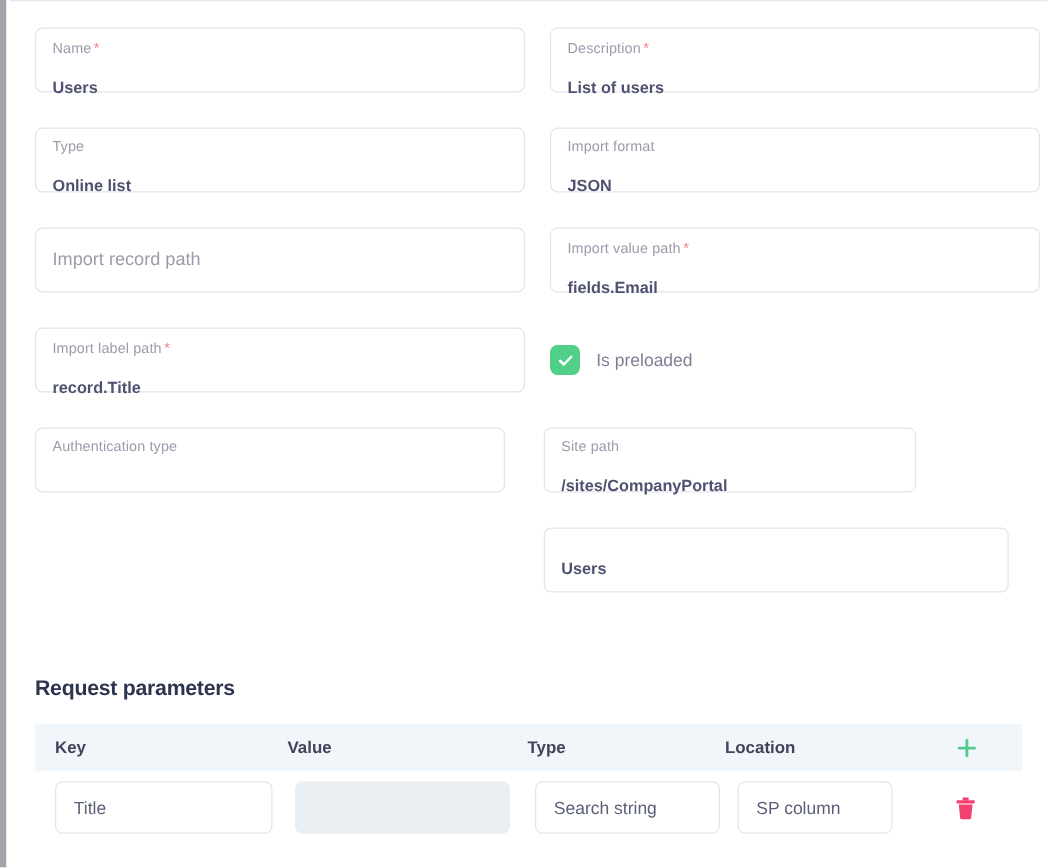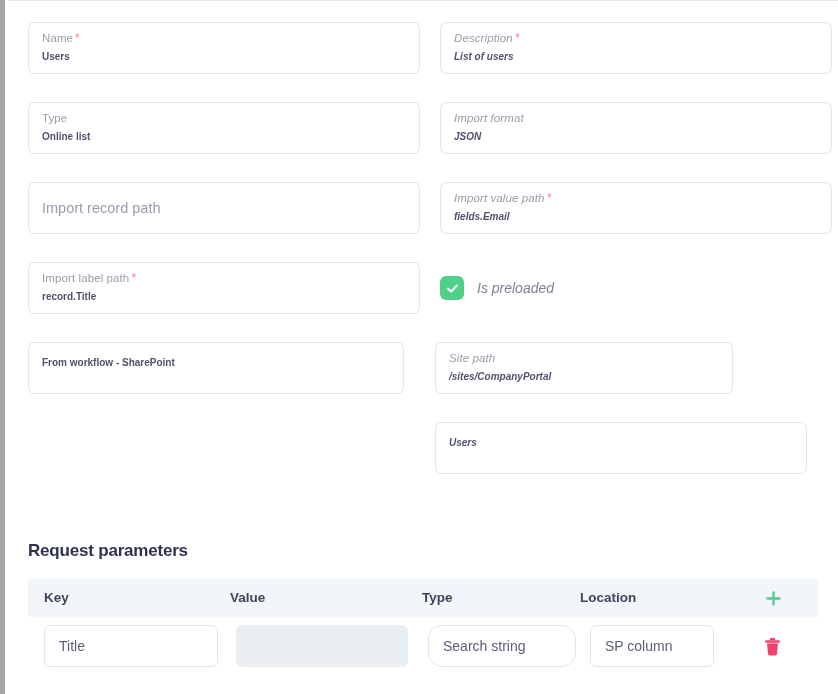--- a/index.html
+++ b/index.html
@@ -29,21 +29,21 @@
     width: 804px;
   }
   .row {
     display: flex;
     gap: 20px;
     margin-bottom: 28px;
     align-items: flex-start;
   }
   .col { display: flex; }
   .col-left  { width: 392px; }
-  .col-right { width: 392px; font-style: italic; }
+  .col-right { width: 392px; }
 
   .field {
     position: relative;
     width: 100%;
     height: 52px;
     border: 1px solid #e3e5ec;
     border-radius: 6px;
     background: #ffffff;
     padding: 8px 13px 0 13px;
   }
@@ -55,25 +55,25 @@
     line-height: 14px;
     white-space: nowrap;
   }
   .field .req {
     color: #f4868d;
     font-size: 12px;
     margin-left: 2px;
   }
   .field .val {
     display: block;
-    font-size: 10px;
+    font-size: 13px;
     font-weight: bold;
     color: #4e5270;
     line-height: 20px;
-    margin-top: 2px;
+    margin-top: 14px;
     white-space: nowrap;
   }
   
   .field.empty {
     display: flex;
     align-items: center;
     padding-top: 0;
   }
   .field.empty .ph {
     font-size: 14.5px;
@@ -158,21 +158,21 @@
     font-size: 14px;
     color: #5b6079;
   }
   .cell-input.disabled {
     background: #e9eef2;
     border-color: #e9eef2;
     color: transparent;
   }
   .r-key  { width: 174px; margin-left: 10px; }
   .r-val  { width: 172px; margin-left: 18px; }
-  .r-type { width: 148px; margin-left: 20px; border-radius: 14px; }
+  .r-type { width: 148px; margin-left: 20px; }
   .r-loc  { width: 124px; margin-left: 14px; }
   .r-act  { width: 56px; display: flex; justify-content: center; align-items: center; margin-left: 30px; }
   .trash-icon { display: block; }
 </style>
 </head>
 <body>
 
 <div id="page">
 
   <div class="left-scrollbar"></div>
@@ -239,21 +239,21 @@
             </svg>
           </span>
           <span class="check-label">Is preloaded</span>
         </div>
       </div>
     </div>
 
     <div class="row row-auth">
       <div class="col col-left">
         <div class="field">
-          <span class="val">From workflow - SharePoint</span>
+          <span class="lbl">Authentication type</span>
         </div>
       </div>
       <div class="col col-right">
         <div class="field">
           <span class="lbl">Site path</span>
           <span class="val">/sites/CompanyPortal</span>
         </div>
       </div>
     </div>
 

